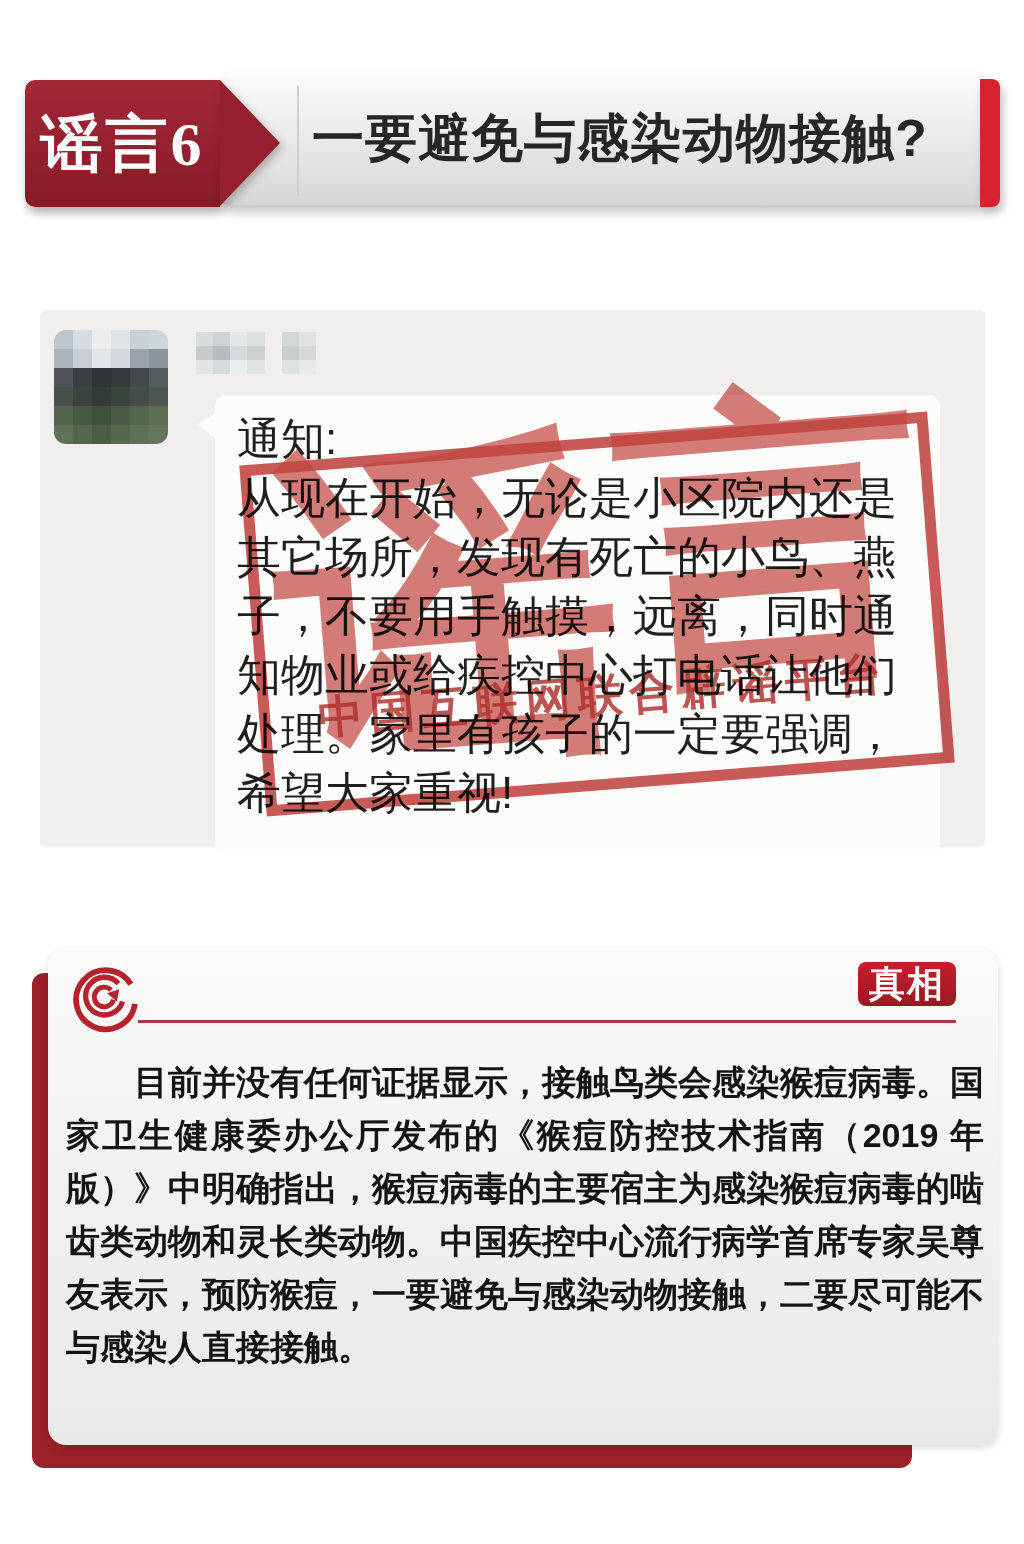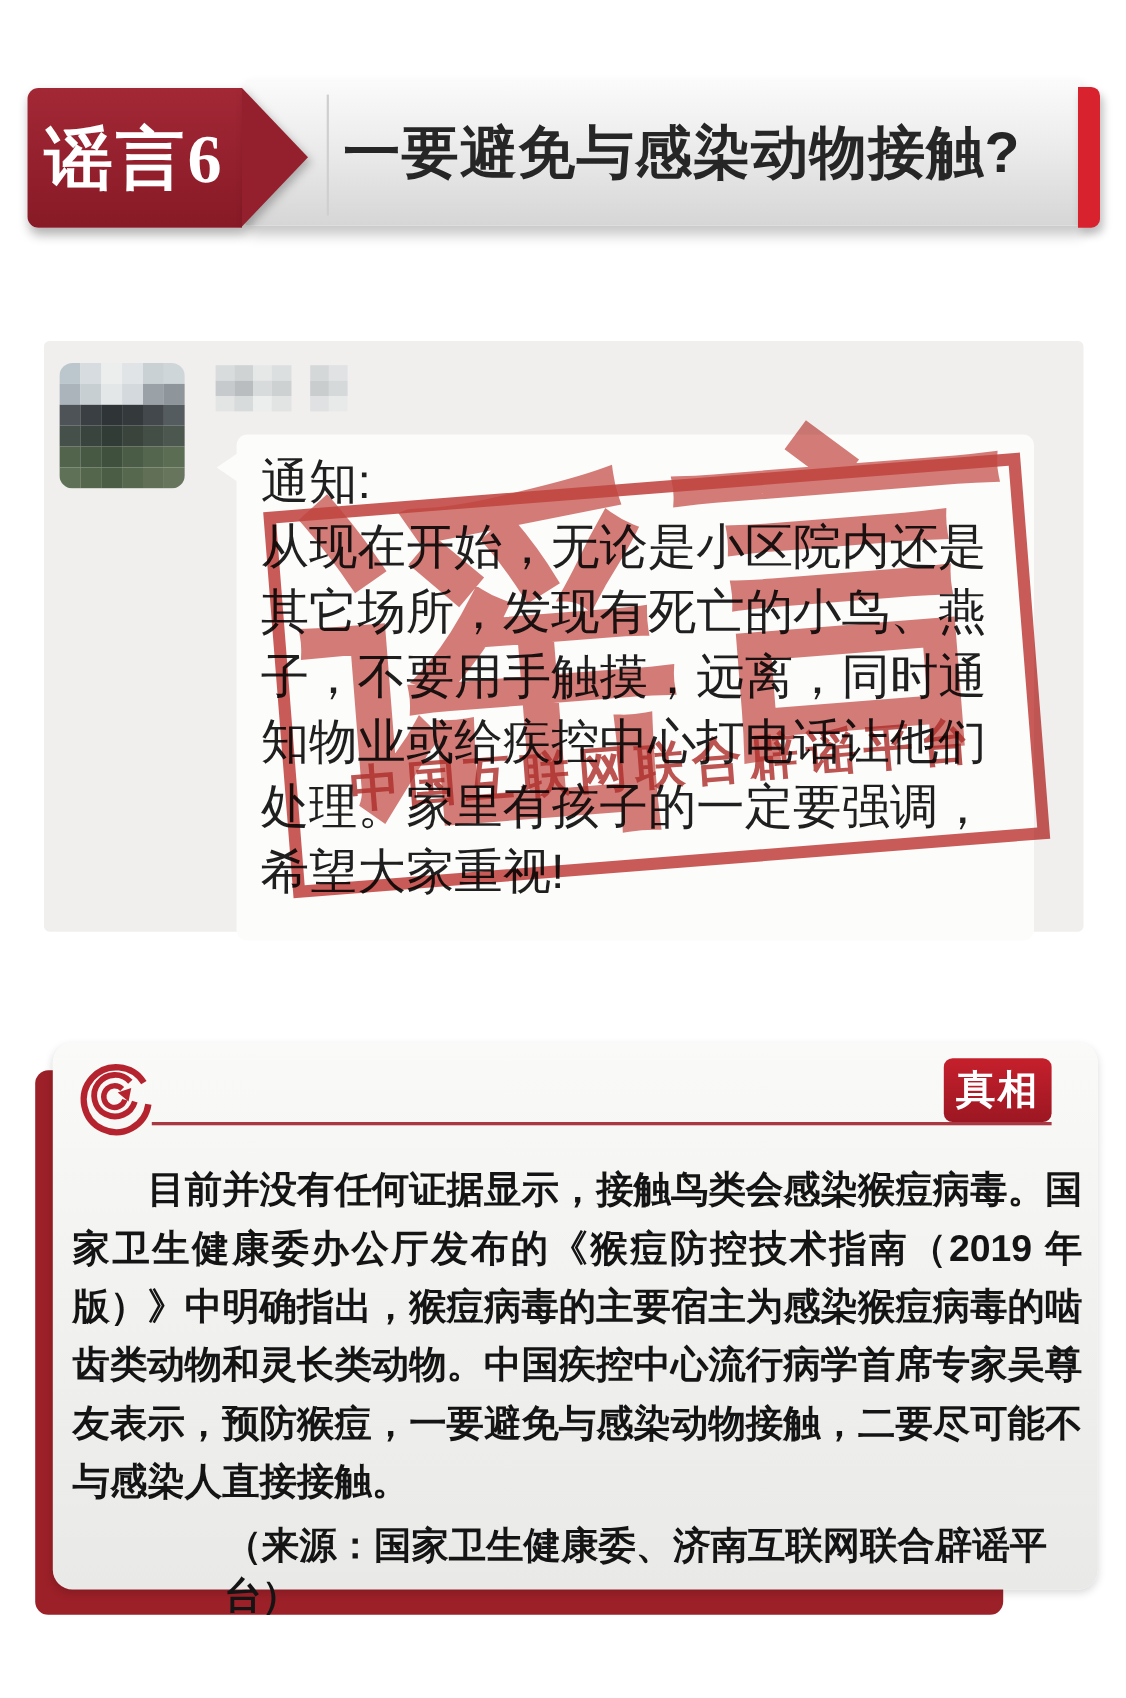--- a/index.html
+++ b/index.html
@@ -55,21 +55,21 @@
     white-space:nowrap;font-family:"Liberation Serif",serif;}
 
   
   .truth-backing{position:absolute;left:32px;top:973px;width:880px;height:495px;
     background:#9c2028;border-radius:12px;}
   .truth-card{position:absolute;left:48px;top:948px;width:950px;height:497px;
     background:linear-gradient(180deg,#fafaf9 0%,#efefee 60%,#e9e9e8 100%);
     border-radius:18px;box-shadow:0 3px 8px rgba(0,0,0,.15);}
   .truth-logo{position:absolute;left:66px;top:958px;width:82px;height:82px;}
   .truth-line{position:absolute;left:138px;top:1020px;width:818px;height:3px;background:#a93843;}
-  .truth-badge{position:absolute;left:858px;top:962px;width:98px;height:58px;
+  .truth-badge{position:absolute;left:858px;top:962px;width:98px;height:44px;
     background:linear-gradient(180deg,#c5202c,#9c1722);border-radius:8px;
     display:flex;align-items:center;justify-content:center;
     color:#ffffff;font-size:36px;font-weight:800;letter-spacing:2px;}
   .truth-body{position:absolute;left:66px;top:1056px;width:918px;
     font-size:34px;line-height:53px;color:#141414;font-weight:700;
     text-indent:2em;text-align:justify;}
   .truth-source{position:absolute;left:66px;top:1382px;width:918px;box-sizing:border-box;
     padding-left:138px;font-size:34px;color:#141414;font-weight:800;}
   .px{width:100%;height:100%;}
 </style>
@@ -167,15 +167,14 @@
     <g fill="none" stroke="#b5232e">
       <path d="M 79 32 A 36 36 0 1 0 84 56" stroke-width="7"></path>
       <path d="M 64 31 A 23 23 0 1 0 69 53" stroke-width="6.5"></path>
       <path d="M 55 39 A 12 12 0 1 0 58 51" stroke-width="6"></path>
       <path d="M 50 43 l 15 -5 l -3 15 z" fill="#b5232e" stroke="none"></path>
     </g>
   </svg>
   <div class="truth-line"></div>
   <div class="truth-badge">真相</div>
   <div class="truth-body">目前并没有任何证据显示，接触鸟类会感染猴痘病毒。国家卫生健康委办公厅发布的《猴痘防控技术指南（2019 年版）》中明确指出，猴痘病毒的主要宿主为感染猴痘病毒的啮齿类动物和灵长类动物。中国疾控中心流行病学首席专家吴尊友表示，预防猴痘，一要避免与感染动物接触，二要尽可能不与感染人直接接触。</div>
-  <div class="truth-source">（来源：国家卫生健康委、济南互联网联合辟谣平台）</div>
 
 </div>
 
 </body></html>

